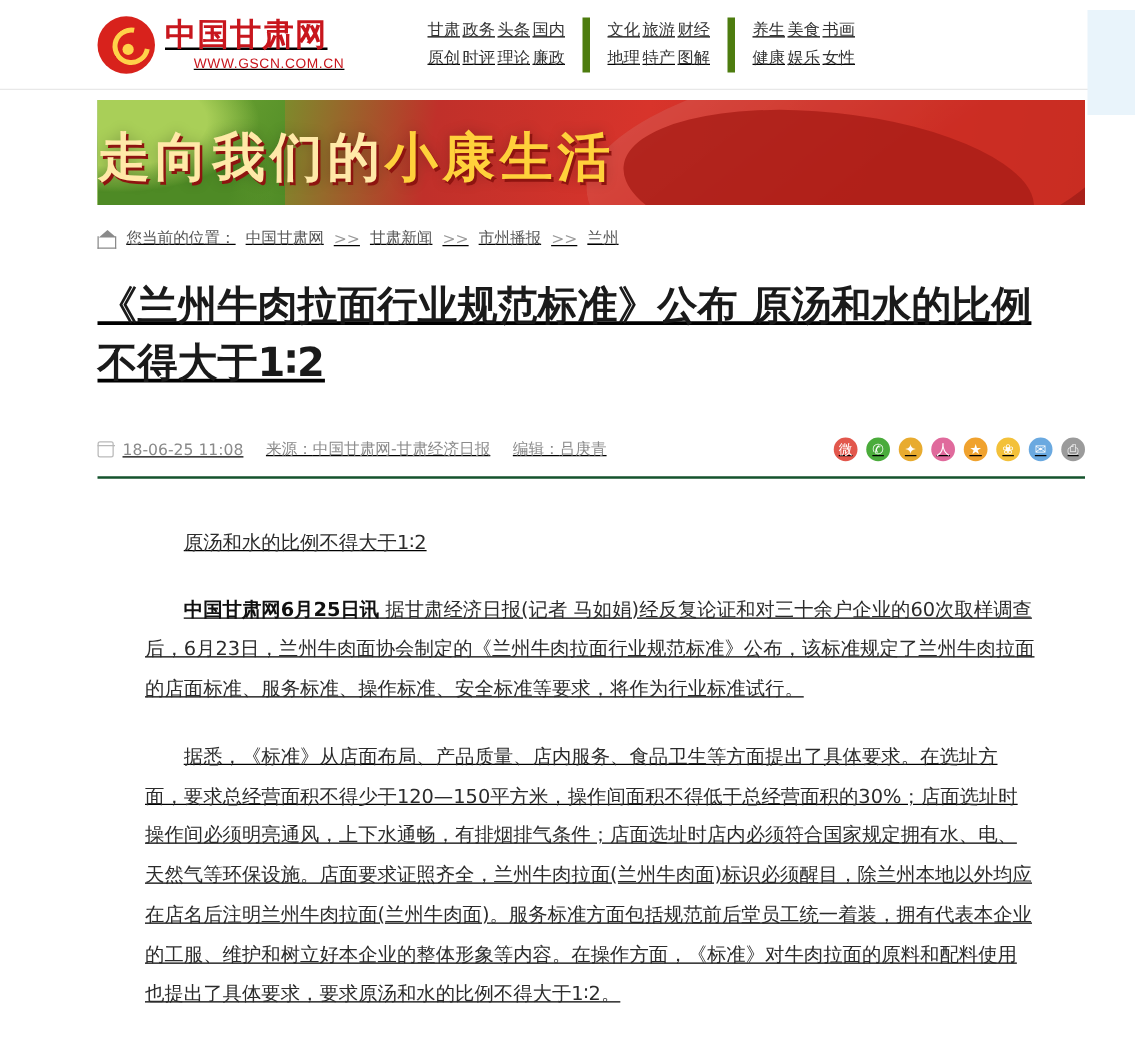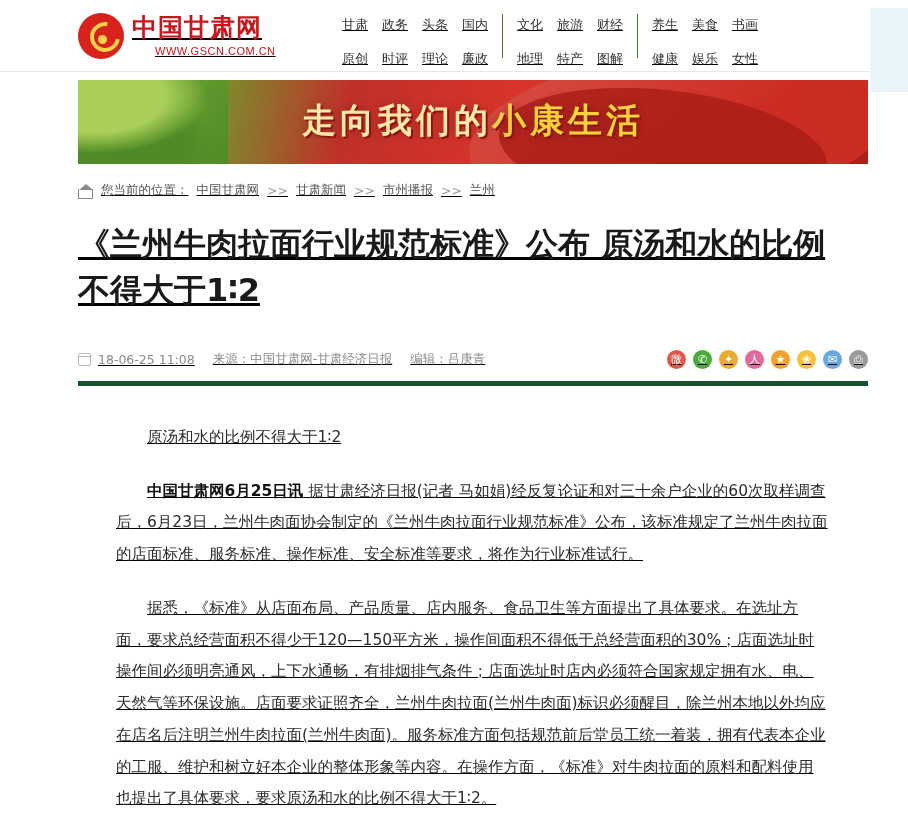--- a/index.html
+++ b/index.html
@@ -77,29 +77,28 @@
   .navgroups {
     display: flex;
     align-items: center;
     flex: 1;
   }
   .navgroup {
     display: flex;
     flex-direction: column;
     justify-content: center;
     padding: 0 14px;
-    border-left: 1px solid #4d7c0f;
+    border-left: 6px solid #4d7c0f;
     height: 44px;
   }
   .navgroup:first-child { border-left: none; }
   .navrow {
     display: flex;
-    gap: 14px;
+    gap: 2px;
     line-height: 22px;
-    margin-top: 12px;
   }
   .navrow a {
     font-size: 13px;
     color: #333;
     text-decoration: none;
     white-space: nowrap;
     font-family: "DejaVu Sans", sans-serif;
   }
 
   
@@ -139,23 +138,23 @@
     right: 40px; bottom: -46px;
     width: 330px; height: 120px;
     background: #a91d16;
     transform: rotate(6deg);
     border-radius: 50%;
     opacity: .8;
   }
   .banner-title {
     position: absolute;
     left: 0; right: 0; top: 18px;
-    text-align: center;
-    font-family: "DejaVu Sans", sans-serif;
-    font-size: 34px;
+    text-align: left;
+    font-family: "DejaVu Sans", sans-serif;
+    font-size: 42px;
     font-weight: bold;
     letter-spacing: 4px;
     color: #ffe9a8;
     text-shadow: 2px 2px 0 #8e1410, 0 0 10px rgba(0,0,0,.25);
   }
   .banner-title .hl { color: #ffd13b; }
   .banner-side {
     position: absolute;
     left: 870px; top: 8px;
     width: 38px; height: 84px;
@@ -210,21 +209,21 @@
     font-size: 32px;
     font-weight: bold;
     color: #1a1a1a;
     line-height: 1.45;
     letter-spacing: 0px;
     padding-right: 30px;
   }
   .meta-bar {
     margin-top: 26px;
     padding: 10px 0 12px 0;
-    border-bottom: 5px solid #14532d;
+    border-bottom: 2px solid #14532d;
     display: flex;
     align-items: center;
     font-size: 12.5px;
     color: #8a8a8a;
     font-family: "DejaVu Sans", sans-serif;
   }
   .cal-icon {
     width: 13px; height: 13px;
     border: 1.5px solid #b9b9b9;
     border-radius: 2px;

